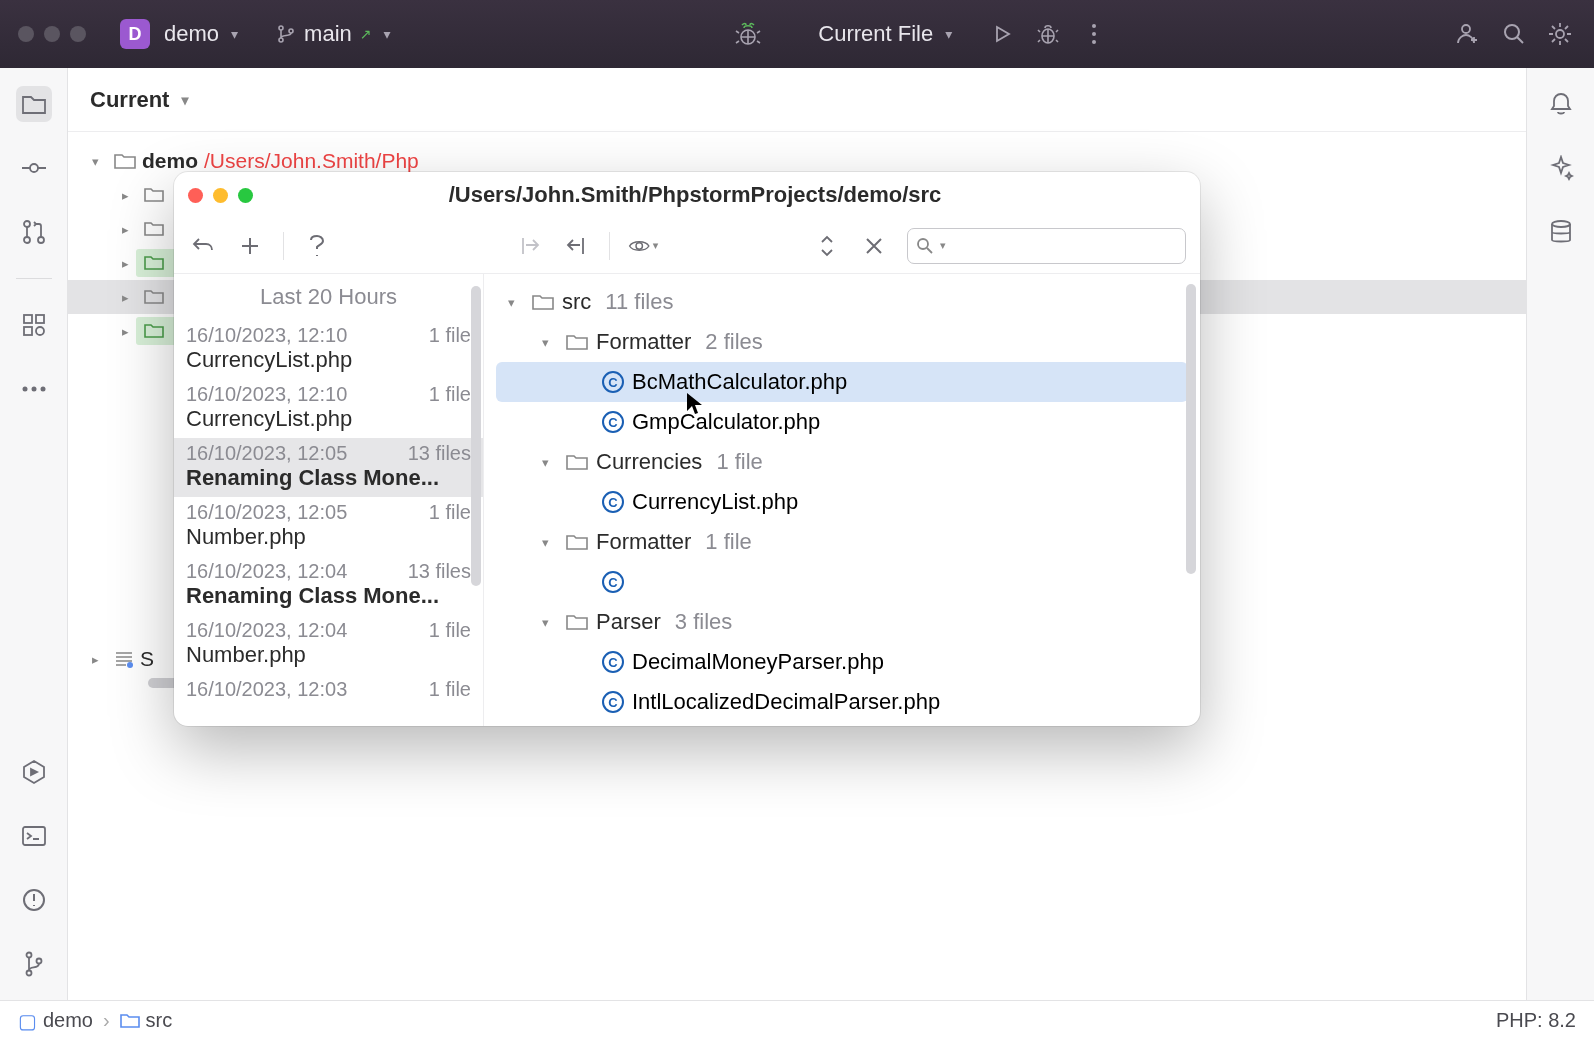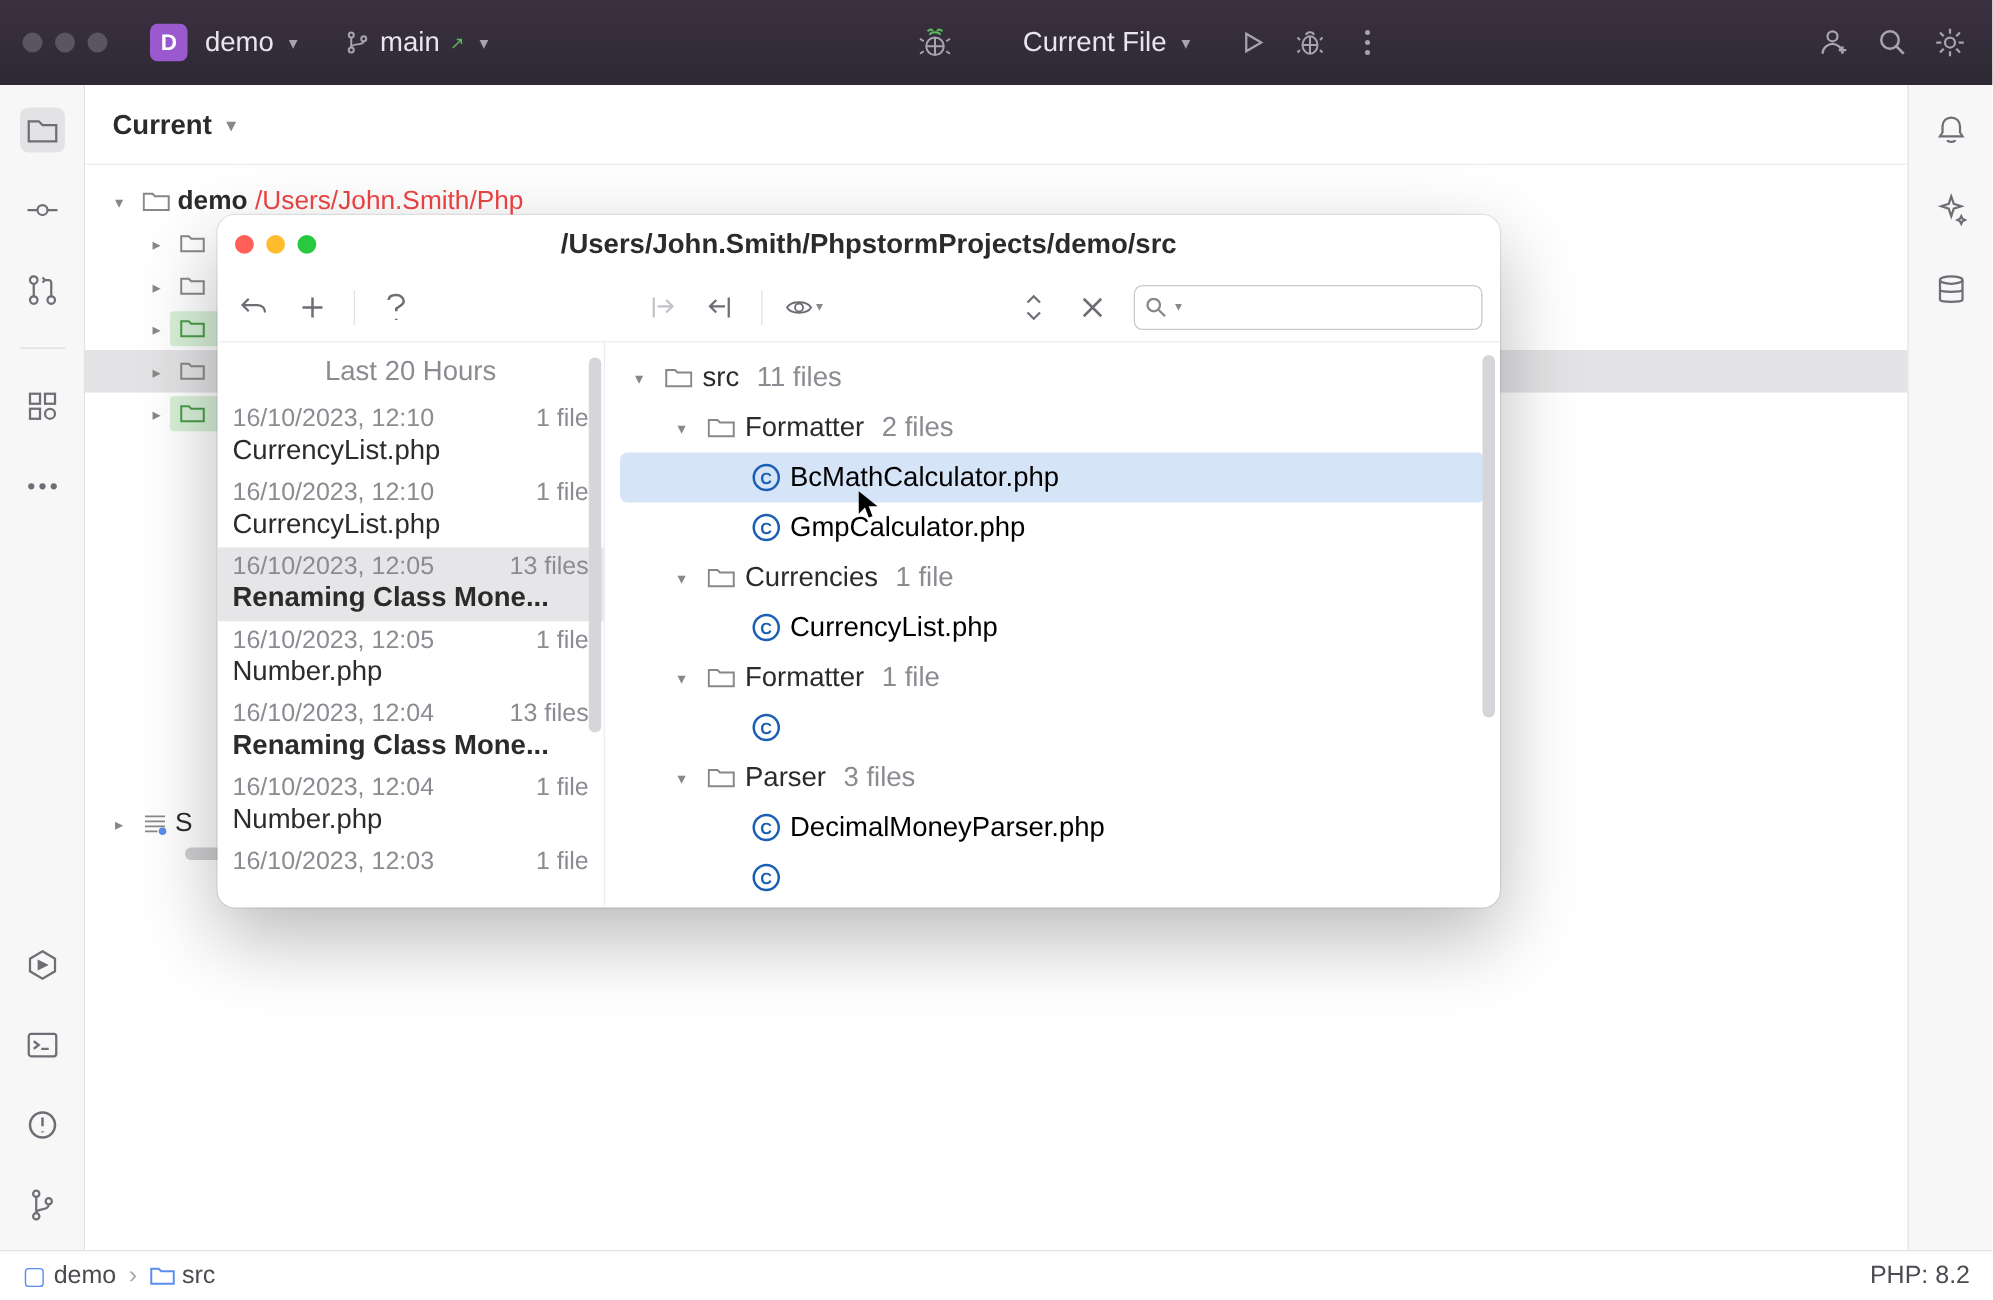--- a/index.html
+++ b/index.html
@@ -543,20 +543,21 @@
           </span>
           <span class="name">Parser</span>
           <span class="count">3 files</span>
         </div>
       <div class="ft-row d2">
           <span class="cicon">C</span>
           <span class="fname">DecimalMoneyParser.php</span>
         </div>
       <div class="ft-row d2">
           <span class="cicon">C</span>
+          <span class="fname">IntlLocalizedDecimalParser.php</span>
         </div>
       <div class="file-scroll"></div>
     </div>
   </div>
 </div>
 
 <div class="cursor">
   <svg width="18" height="24" viewBox="0 0 18 24" fill="#000">
       <path d="M1 1l0 18 5-5 3 8 3-1-3-8 7 0z"></path>
     </svg>

